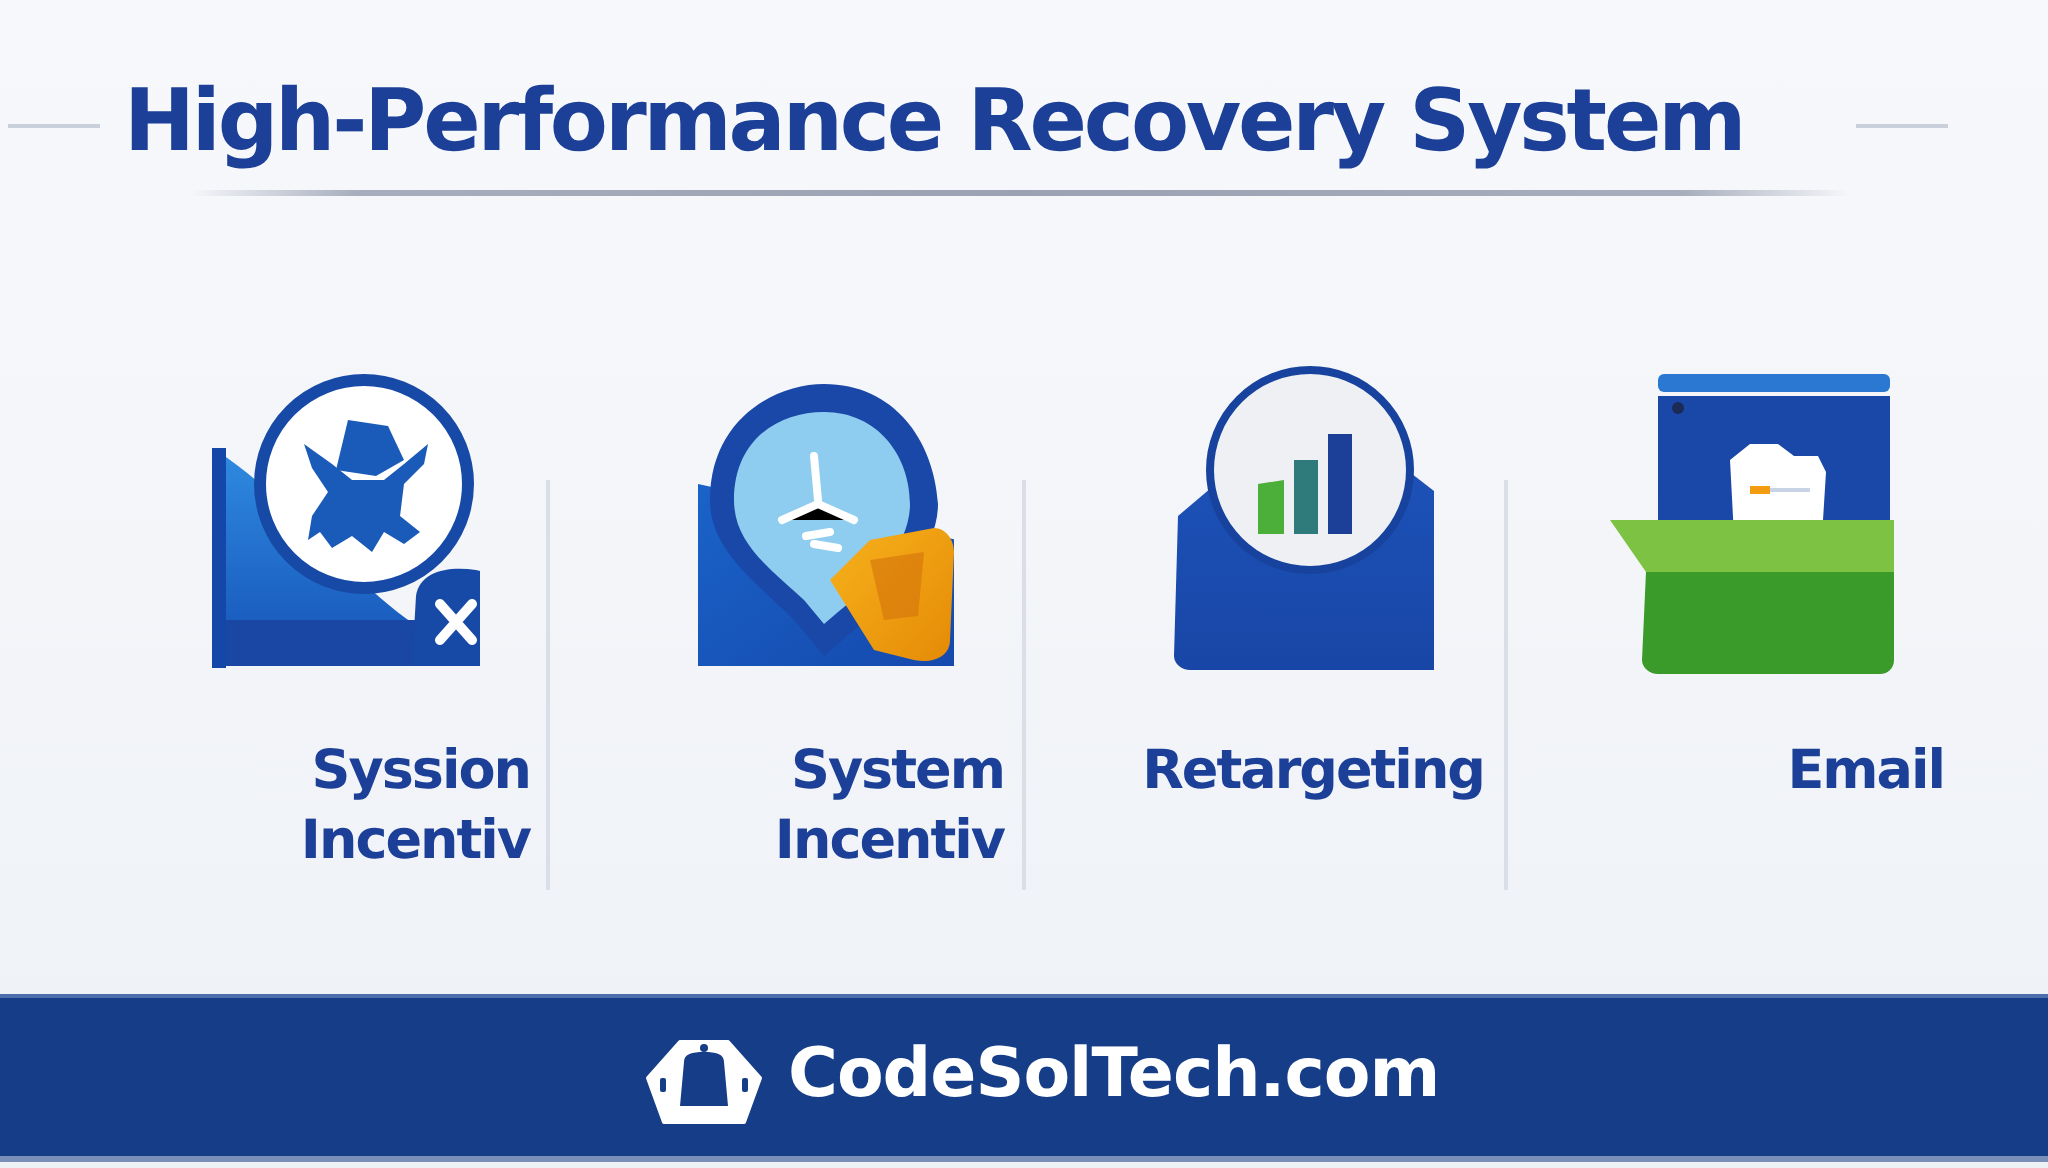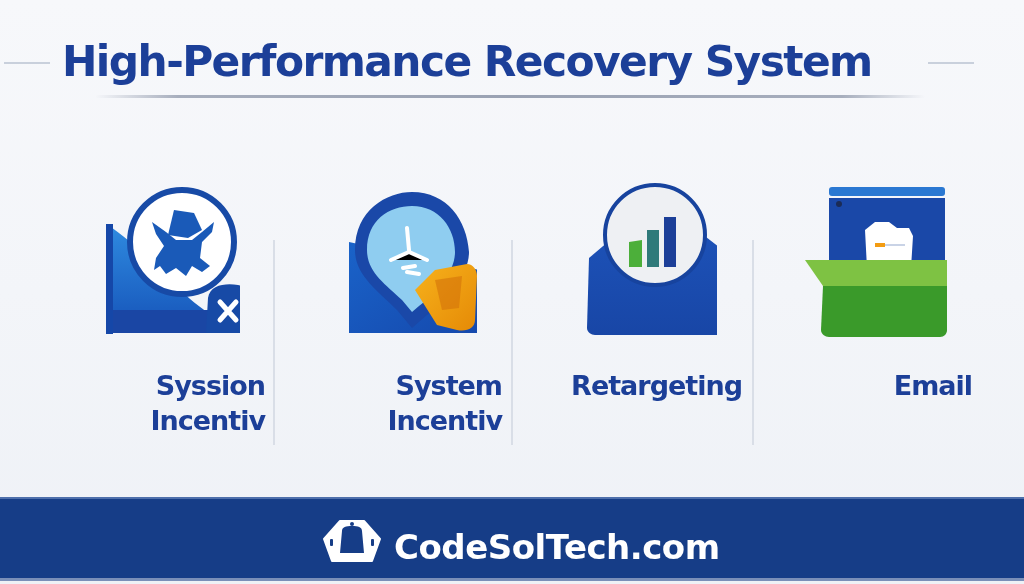--- a/index.html
+++ b/index.html
@@ -38,21 +38,21 @@
       font-size:27px; line-height:35px; letter-spacing:-1px;
     }
     .divider { position:absolute; top:240px; width:2px; height:205px; background:#d9dee7; }
     .footer {
       position:absolute; left:0; top:497px; width:1024px; height:84px;
       background:#163d87;
       border-top:2px solid #4e6fab;
       border-bottom:3px solid #7a8fb8;
     }
     .brand {
-      position:absolute; left:320px; top:18px; height:50px; display:flex; align-items:flex-end;
+      position:absolute; left:320px; top:18px; height:50px; display:flex; align-items:flex-start;
     }
     .brand-logo { width:64px; height:50px; margin-right:10px; }
     .brand-text {
       color:#ffffff; font-weight:bold; font-size:34px; letter-spacing:-0.5px;
     }
   </style>
 </head>
 <body>
 
 <div class="title-row">

